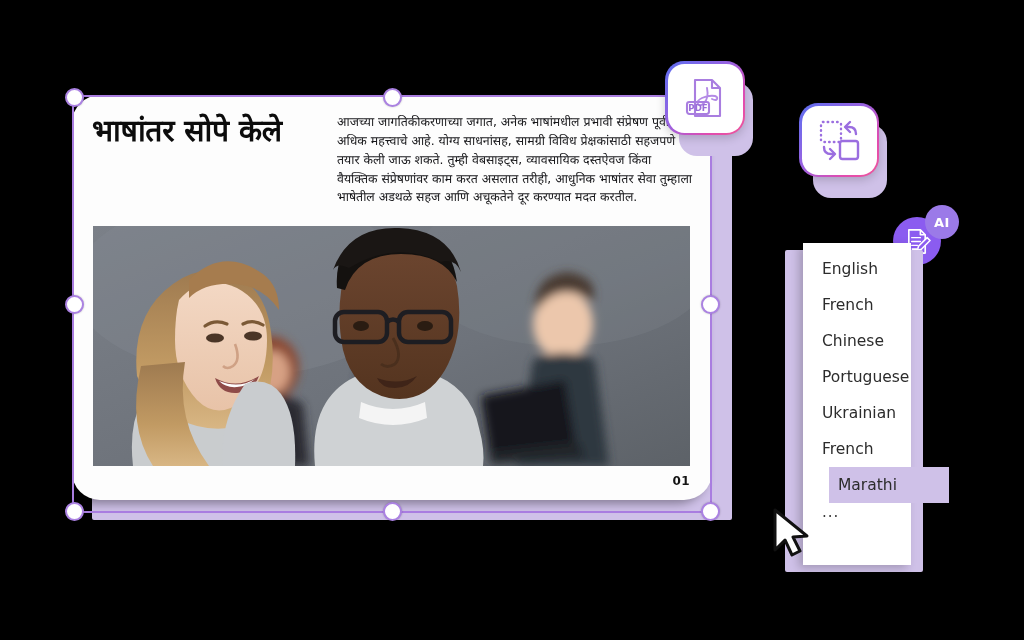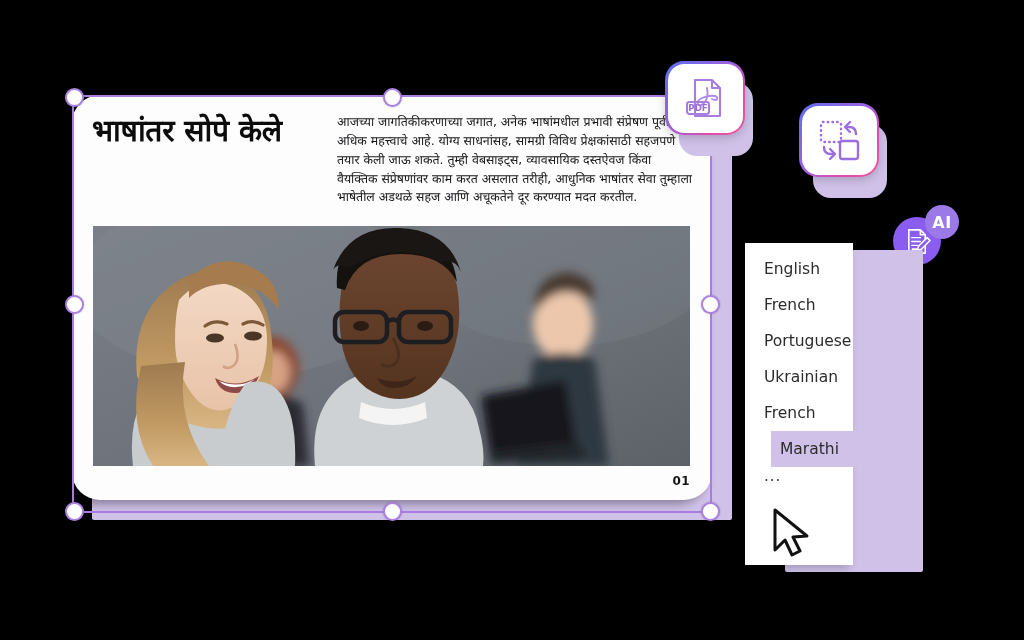--- a/index.html
+++ b/index.html
@@ -119,36 +119,36 @@
     display: flex; align-items: center; justify-content: center;
     box-shadow: 0 4px 10px rgba(0,0,0,0.25);
   }
   .ai-chip {
     position: absolute;
     width: 34px; height: 34px;
     border-radius: 50%;
     background: #9b7ae8;
     display: flex; align-items: center; justify-content: center;
     color: #ffffff;
-    font-size: 16px; font-weight: 700;
+    font-size: 13px; font-weight: 700;
     letter-spacing: 0.5px;
     font-family: "DejaVu Sans", sans-serif;
   }
 
   
   .dd-shadow {
     position: absolute;
     left: 785px; top: 250px;
     width: 138px; height: 322px;
     background: #cfc1e8;
     border-radius: 2px;
   }
   .dd-panel {
     position: absolute;
-    left: 745px; top: 243px;
+    left: 803px; top: 243px;
     width: 108px; height: 322px;
     background: #ffffff;
     box-shadow: -4px 3px 9px rgba(0,0,0,0.22);
     padding-top: 8px;
   }
   .dd-item {
     position: relative;
     height: 36px;
     display: flex; align-items: center;
     padding-left: 19px;
@@ -323,20 +323,21 @@
       <path d="M24 10 l3 3 l-9 9 l-4 1 l1 -4 z" fill="#8b5cf0" stroke="#ffffff" stroke-width="1.6" stroke-linejoin="round"></path>
     </svg>
   </div>
   <div class="ai-chip" style="left:925px; top:205px;">AI</div>
 
   <div class="dd-shadow"></div>
   <div class="dd-panel">
 
     <div class="dd-item">English</div>
     <div class="dd-item">French</div>
+    <div class="dd-item">Chinese</div>
     <div class="dd-item">Portuguese</div>
     <div class="dd-item">Ukrainian</div>
     <div class="dd-item">French</div>
     <div class="dd-item selected">Marathi</div>
     <div class="dd-item ellipsis">...</div>
   </div>
 
   <svg class="cursor" viewBox="0 0 40 52">
     <path d="M3 2 L3 42 L13 32 L20 47 L28 43 L21 29 L35 28 Z" fill="#ffffff" stroke="#111111" stroke-width="3" stroke-linejoin="round"></path>
   </svg>

